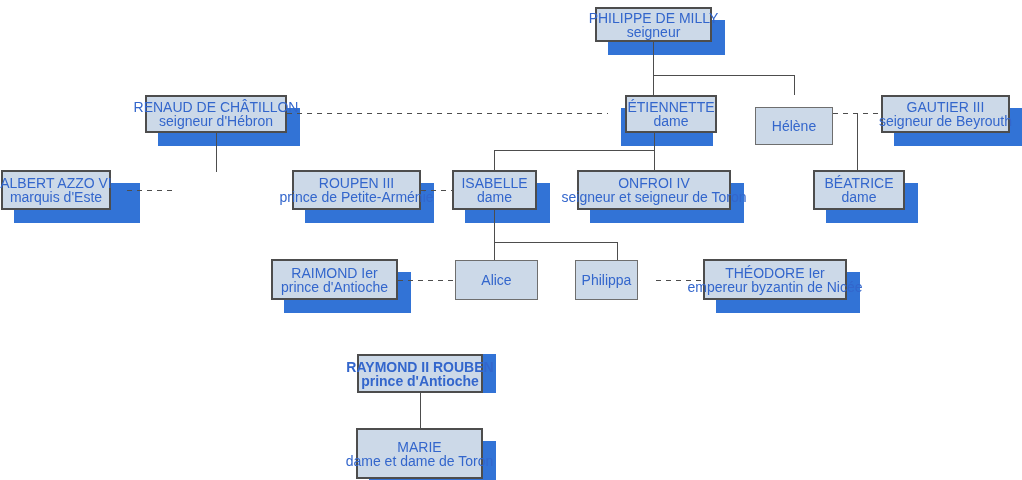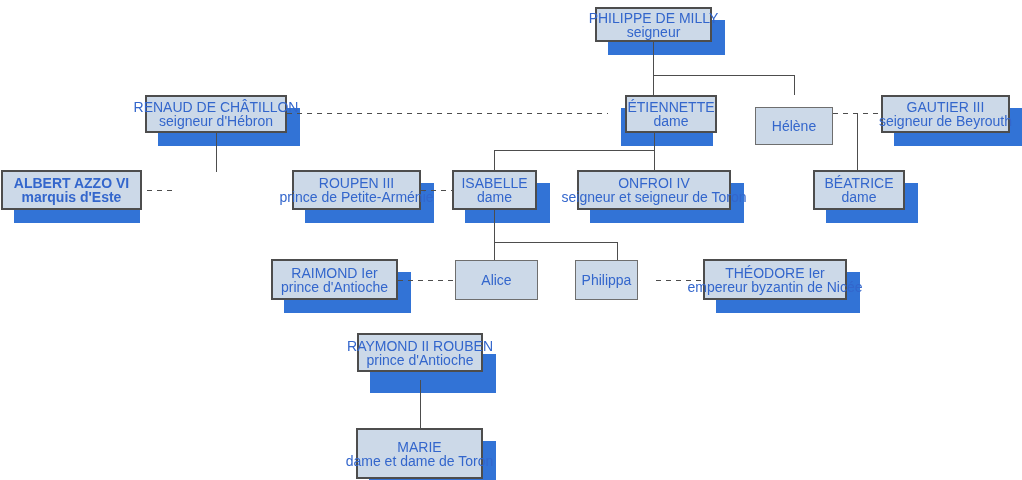--- a/index.html
+++ b/index.html
@@ -90,21 +90,21 @@
       <span class="node-name">ÉTIENNETTE</span>
       <span class="node-title">dame</span>
     </div>
     <div class="node plain" style="left: 755px; top: 95px; width: 78px; height: 38px; margin-top: 12px;">
       <span class="node-name">Hélène</span>
     </div>
     <div class="node" style="left: 881px; top: 95px; width: 129px; height: 38px;">
       <span class="node-name">GAUTIER III</span>
       <span class="node-title">seigneur de Beyrouth</span>
     </div>
-    <div class="node" style="left: 1px; top: 170px; width: 141px; height: 40px; font-weight: bold;">
+    <div class="node" style="left: 1px; top: 170px; width: 110px; height: 40px;">
       <span class="node-name">ALBERT AZZO VI</span>
       <span class="node-title">marquis d'Este</span>
     </div>
     <div class="node" style="left: 292px; top: 170px; width: 129px; height: 40px;">
       <span class="node-name">ROUPEN III</span>
       <span class="node-title">prince de Petite-Arménie</span>
     </div>
     <div class="node" style="left: 452px; top: 170px; width: 85px; height: 40px;">
       <span class="node-name">ISABELLE</span>
       <span class="node-title">dame</span>
@@ -124,21 +124,21 @@
     <div class="node plain" style="left: 455px; top: 260px; width: 83px; height: 40px;">
       <span class="node-name">Alice</span>
     </div>
     <div class="node plain" style="left: 575px; top: 260px; width: 63px; height: 40px;">
       <span class="node-name">Philippa</span>
     </div>
     <div class="node" style="left: 703px; top: 259px; width: 144px; height: 41px;">
       <span class="node-name">THÉODORE Ier</span>
       <span class="node-title">empereur byzantin de Nicée</span>
     </div>
-    <div class="node" style="left: 357px; top: 333px; width: 126px; height: 39px;">
+    <div class="node" style="left: 357px; top: 354px; width: 126px; height: 39px; font-weight: bold;">
       <span class="node-name">RAYMOND II ROUBEN</span>
       <span class="node-title">prince d'Antioche</span>
     </div>
     <div class="node" style="left: 356px; top: 428px; width: 127px; height: 51px; text-align: center;">
       <span class="node-name">MARIE</span>
       <span class="node-title">dame et dame de Toron</span>
     </div>
   </div>
 
 </body></html>

